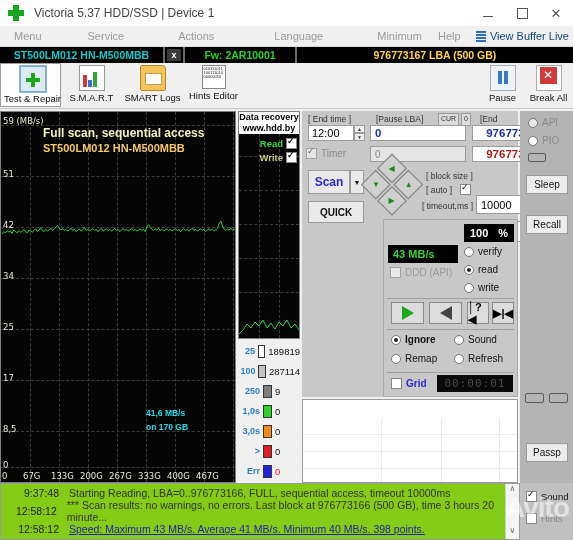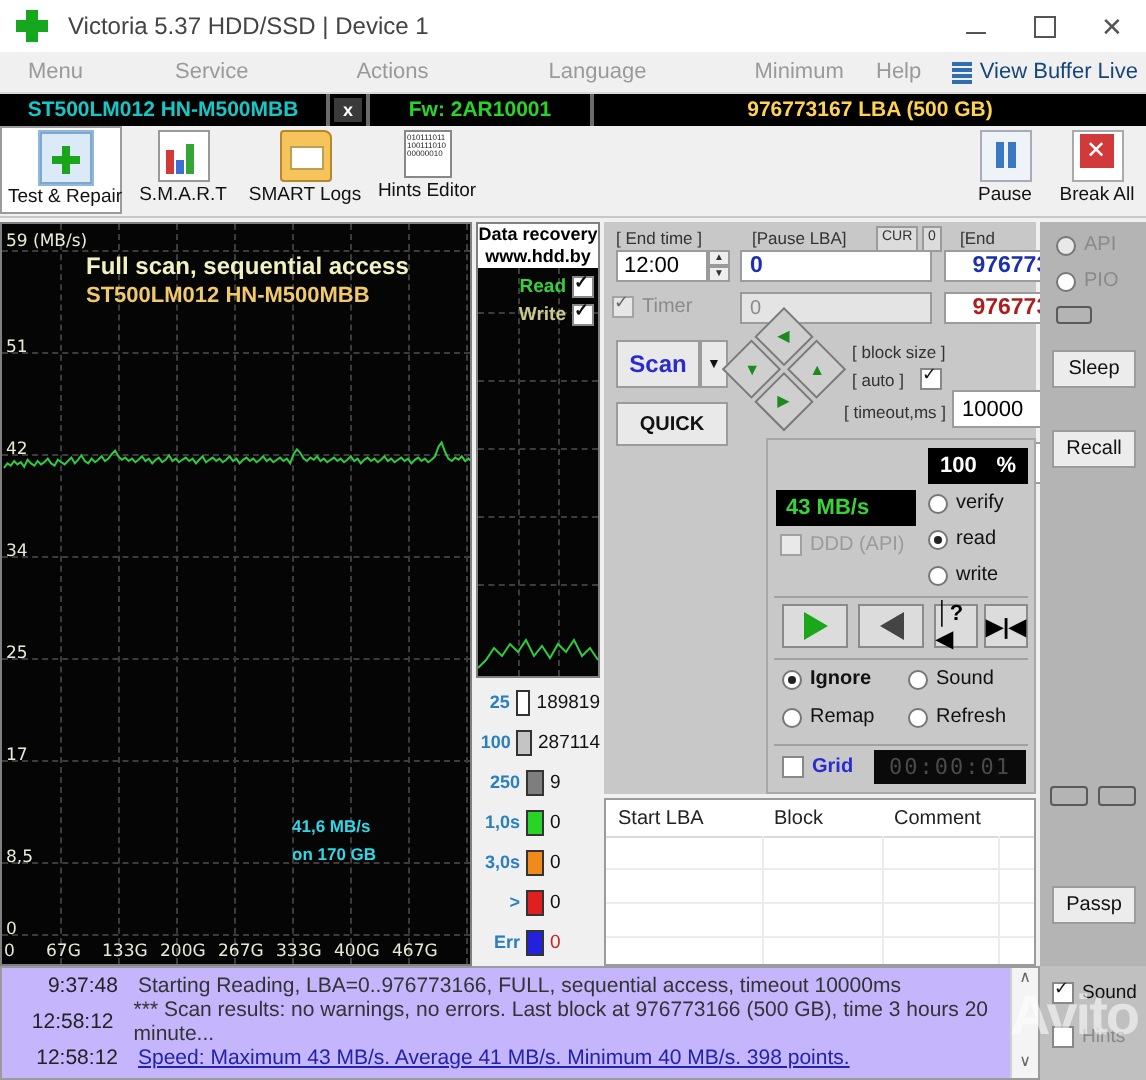--- a/index.html
+++ b/index.html
@@ -189,21 +189,21 @@
   .dt-head{display:flex;height:18px;align-items:center;font-size:10px;color:#222;
            border-bottom:1px solid #dadada;}
   .dt-c1{width:78px;padding-left:6px;}
   .dt-c2{width:60px;}
   .dt-c3{flex:1;}
   .dt-rows{position:absolute;left:0;right:0;top:18px;bottom:0;}
   .dt-row{height:16px;border-bottom:1px solid #ececec;display:flex;}
   .dt-vsep{position:absolute;top:0;bottom:0;width:1px;background:#ececec;}
 
   
-  .log{position:absolute;left:0;top:483px;width:520px;height:57px;background:#c4b5fd;
+  .log{position:absolute;left:0;top:483px;width:520px;height:57px;background:#84cc16;
        border:1px solid #9b9b9b;box-sizing:border-box;overflow:hidden;}
   .logrow{display:flex;height:18px;align-items:center;font-size:10.5px;}
   .lt{width:58px;text-align:right;padding-right:10px;color:#222;}
   .lm{color:#4040b0;}
   .lm.b{color:#2222aa;text-decoration:underline;}
   .lm.d{color:#333;}
   .logscroll{position:absolute;right:0;top:0;width:13px;bottom:0;background:#f4f4f4;
              border-left:1px solid #cfcfcf;}
   .lsup,.lsdn{position:absolute;left:0;width:13px;height:13px;text-align:center;font-size:8px;color:#666;}
   .lsup{top:0;}
@@ -525,25 +525,20 @@
       <div class="oprow" style="left:7px;top:158px">
         <span class="cbx"></span>
         <span style="color:#2a2ad0;font-weight:bold">Grid</span>
       </div>
       <div class="timer-lcd" style="left:53px;top:155px;width:76px;height:17px">
         <span>00:00:01</span>
       </div>
     </div>
 
     <div class="deftable">
-      <div class="dt-head">
-        <div class="dt-c1">Start LBA</div>
-        <div class="dt-c2">Block</div>
-        <div class="dt-c3">Comment</div>
-      </div>
       <div class="dt-rows">
         <div class="dt-vsep" style="left:78px"></div>
         <div class="dt-vsep" style="left:138px"></div>
         <div class="dt-vsep" style="left:196px"></div>
         <div class="dt-row"></div>
         <div class="dt-row"></div>
         <div class="dt-row"></div>
         <div class="dt-row"></div>
       </div>
     </div>

